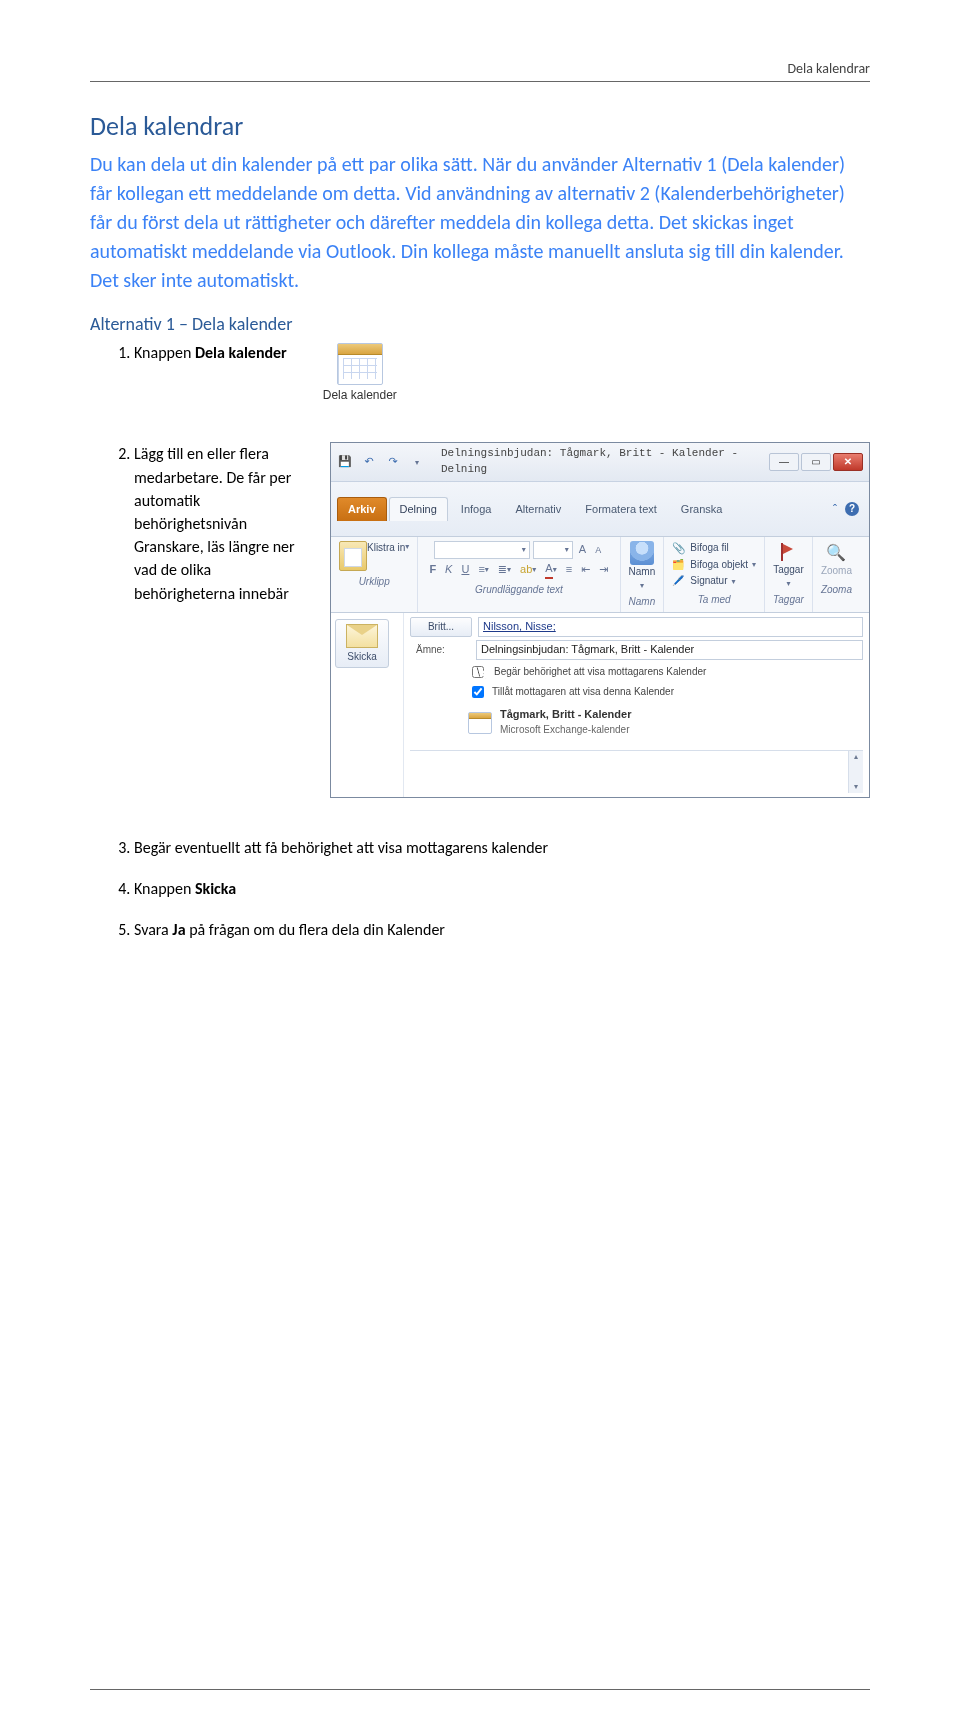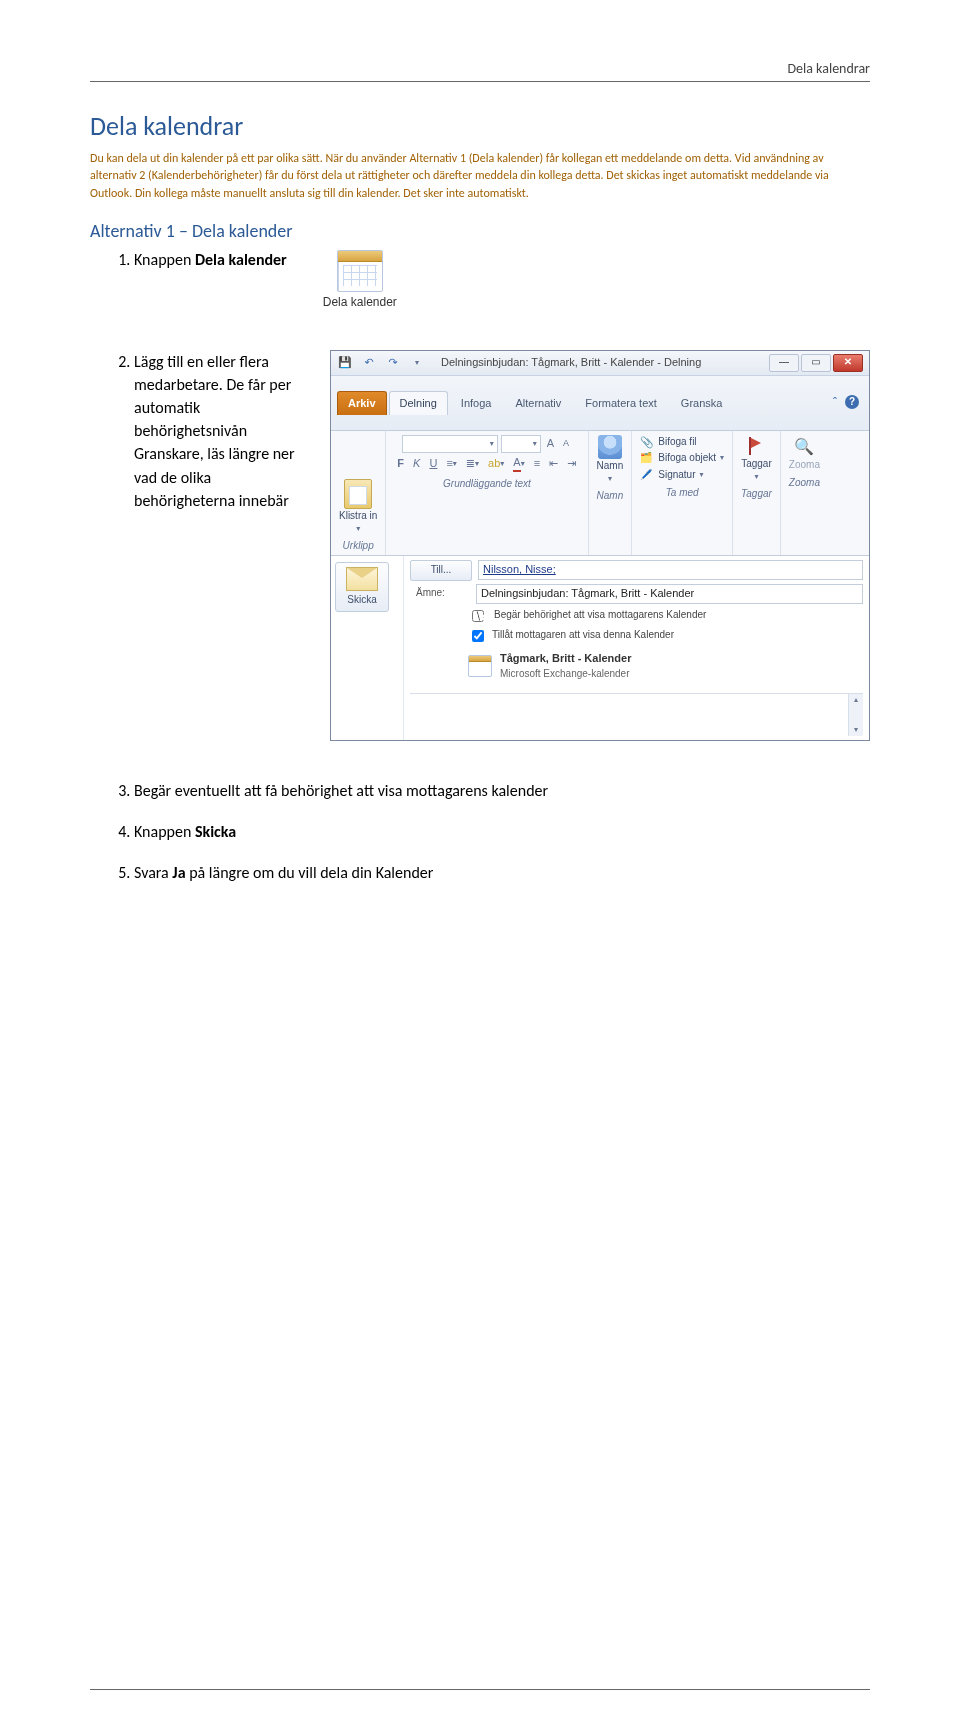--- a/index.html
+++ b/index.html
@@ -26,23 +26,23 @@
     border-top: 1px solid #666;
     margin: 0;
   }
   .title {
     color: #2b5a97;
     font-size: 26px;
     font-weight: normal;
     margin: 28px 0 8px 0;
   }
   .body-text {
-    font-size: 12px;
+    font-size: 20px;
     line-height: 1.45;
-    color: #a16207;
+    color: #3b82f6;
     margin: 0 0 18px 0;
   }
   .subtitle {
     color: #2b5a97;
     font-size: 18px;
     font-weight: normal;
     margin: 18px 0 6px 0;
   }
   ol {
     margin: 0;
@@ -116,20 +116,21 @@
   }
   .qat-btn {
     width: 16px; height: 16px;
   }
   .win-title {
     flex: 1;
     text-align: left;
     font-size: 11px;
     color: #444;
     margin-left: 8px;
+    font-family: Liberation Mono, monospace;
   }
   .win-btns {
     display: flex;
     gap: 2px;
   }
   .win-btn {
     width: 28px; height: 16px;
     border: 1px solid #b8c4d6;
     border-radius: 2px;
     display: flex; align-items: center; justify-content: center;
@@ -204,26 +205,24 @@
     gap: 3px;
     font-size: 10px;
     color: #667595;
   }
   .mini-icon {
     width: 14px; height: 14px;
     display: inline-block;
   }
   .paste-block {
     display: flex;
-    flex-direction: column;
-    align-items: center;
+    flex-direction: row;
     gap: 0px;
     font-size: 10px;
     color: #3d4d6a;
-    margin-top: 44px;
   }
   .clipboard-icon {
     width: 26px; height: 28px;
     background: linear-gradient(#f8e8b6, #e9c96b);
     border: 1px solid #c5a853;
     border-radius: 2px;
     position: relative;
   }
   .clipboard-icon::after {
     content: "";
@@ -634,21 +633,21 @@
 
           <div class="compose-area">
             <div class="send-col">
               <div class="send-btn">
                 <div class="envelope-icon"></div>
                 <div>Skicka</div>
               </div>
             </div>
             <div class="fields-col">
               <div class="field-row">
-                <div class="field-btn">Till...</div>
+                <div class="field-btn">Britt...</div>
                 <div class="field-input">
                     <span style="text-decoration:underline;">Nilsson, Nisse;</span>
                   </div>
               </div>
               <div class="field-row">
                 <div class="field-label">Ämne:</div>
                 <div class="field-input" style="color:#222;">Delningsinbjudan: Tågmark, Britt - Kalender</div>
               </div>
 
               <div class="check-row">
@@ -687,20 +686,20 @@
   <ol start="3" style="margin-top:38px;">
     <li>Begär eventuellt att få behörighet att visa mottagarens kalender</li>
   </ol>
   <ol start="4" style="margin-top:18px;">
     <li>
       <span>Knappen </span><span class="bold">Skicka</span>
     </li>
   </ol>
   <ol start="5" style="margin-top:18px;">
     <li>
-      <span>Svara </span><span class="bold">Ja</span><span> på längre om du vill dela din Kalender</span>
+      <span>Svara </span><span class="bold">Ja</span><span> på frågan om du flera dela din Kalender</span>
     </li>
   </ol>
 
   <div class="footer">
     <hr class="footer-rule">
   </div>
 </div>
 
 </body></html>

